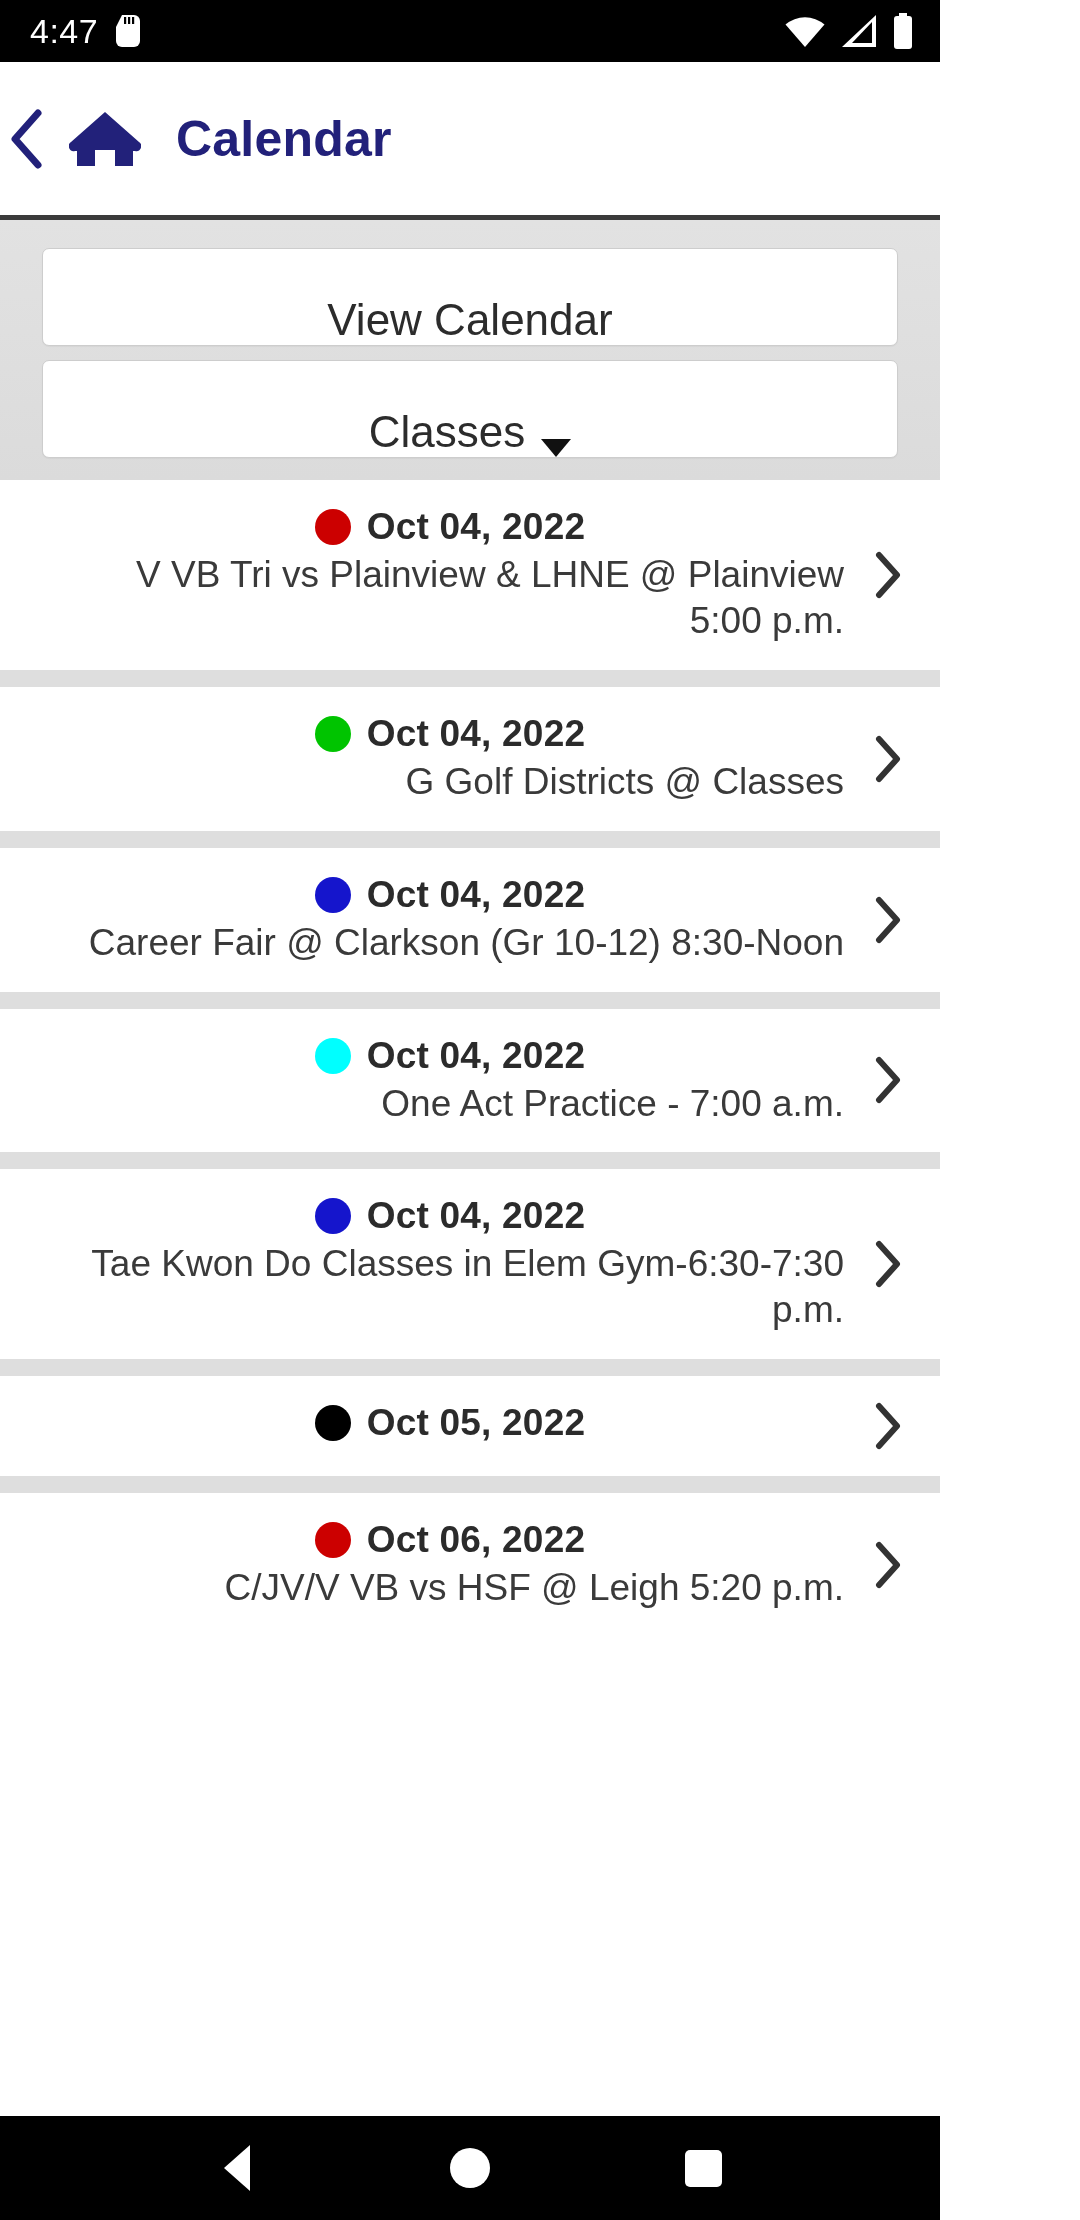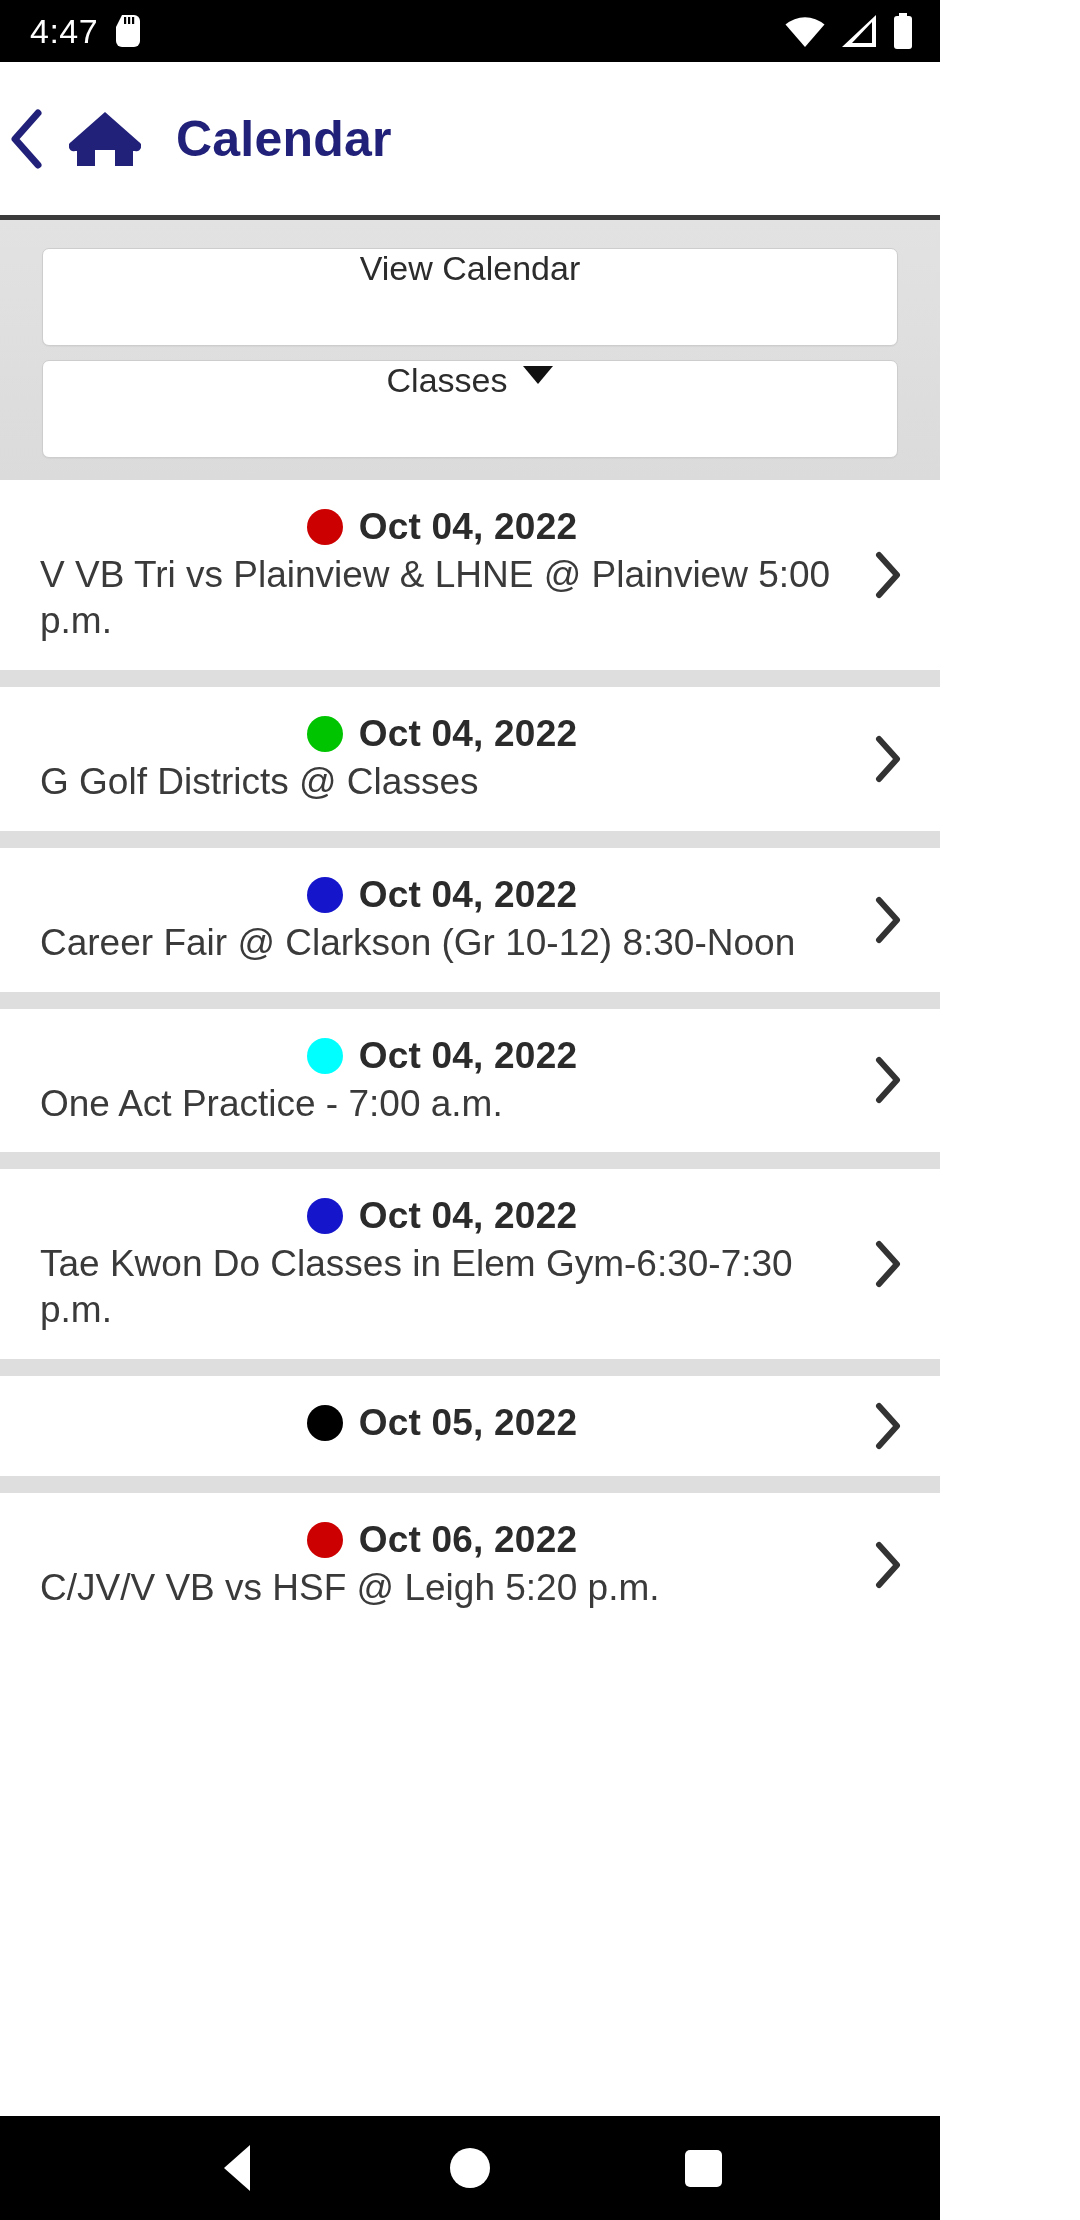--- a/index.html
+++ b/index.html
@@ -96,23 +96,23 @@
     display: flex;
     flex-direction: column;
     gap: 14px;
   }
   .tool-btn {
     flex: 1 1 0;
     background: #ffffff;
     border: 1px solid #cdcdcd;
     border-radius: 7px;
     display: flex;
-    align-items: flex-start;
-    justify-content: center;
-    font-size: 34px;
+    align-items: flex-end;
+    justify-content: center;
+    font-size: 44px;
     color: #2c2c2c;
     font-weight: 400;
     gap: 16px;
     box-shadow: 0 1px 1px rgba(0,0,0,0.04);
   }
   .caret-down {
     width: 0; height: 0;
     border-left: 15px solid transparent;
     border-right: 15px solid transparent;
     border-top: 18px solid #111111;
@@ -122,21 +122,21 @@
 
   
   .event-list {
     flex: 1 1 auto;
     background: #ffffff;
     overflow: hidden;
   }
   .event-row {
     position: relative;
     background: #ffffff;
-    padding: 26px 96px 26px 40px;
+    padding: 26px 96px 26px 56px;
     min-height: 100px;
   }
   .event-sep {
     height: 17px;
     background: #dedede;
     width: 100%;
   }
   .event-date-line {
     display: flex;
     align-items: center;
@@ -155,21 +155,21 @@
     font-weight: 700;
     color: #2b2b2b;
     letter-spacing: 0.2px;
     white-space: nowrap;
   }
   .event-title {
     margin-top: 4px;
     font-size: 37px;
     font-weight: 400;
     color: #3a3a3a;
-    text-align: left;
+    text-align: right;
     line-height: 1.24;
     word-wrap: break-word;
   }
   .row-chevron {
     position: absolute;
     right: 28px;
     top: 50%;
     transform: translateY(-50%);
     width: 48px;
     height: 48px;

